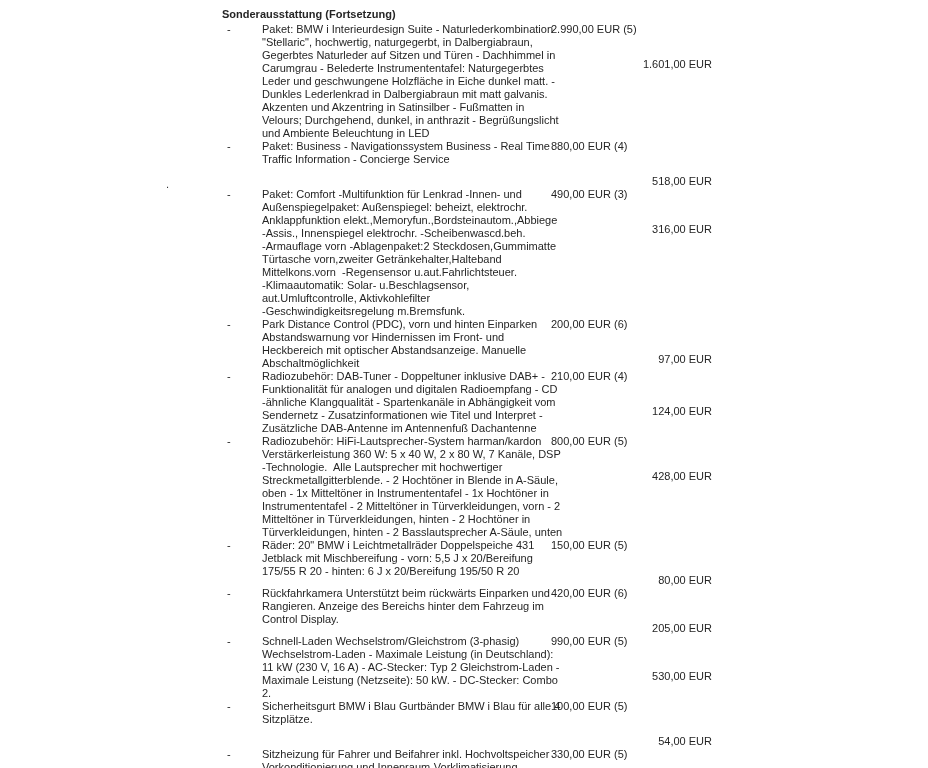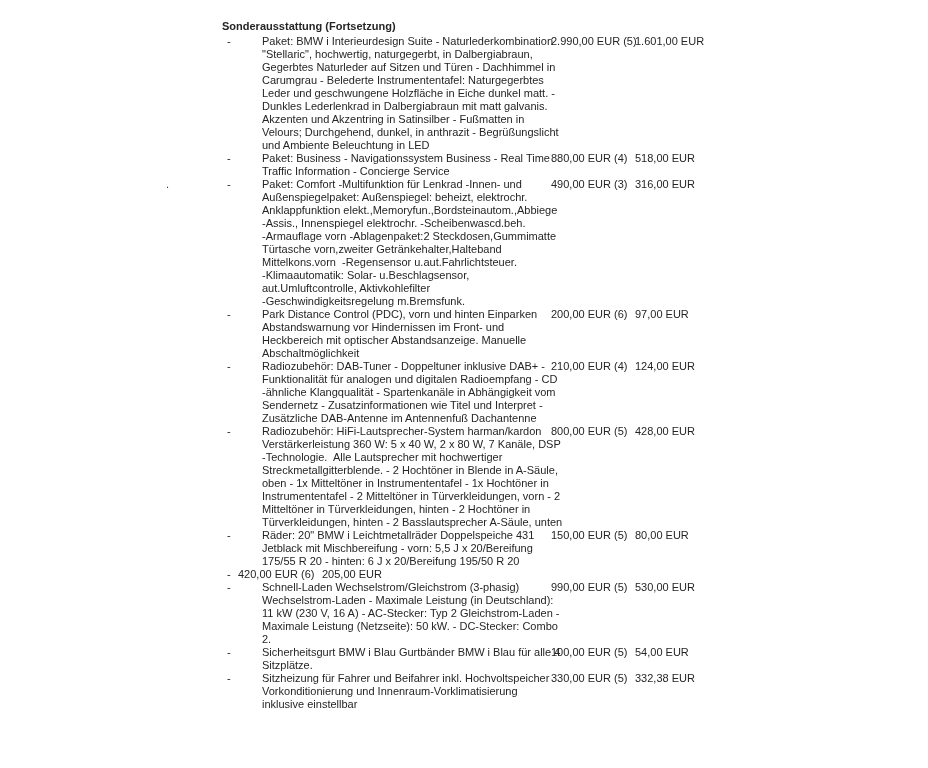--- a/index.html
+++ b/index.html
@@ -19,21 +19,21 @@
     position: absolute;
     left: 222px;
     top: 8px;
     width: 466px;
     font-size: 11px;
     line-height: 13px;
   }
   .title {
     font-weight: bold;
     white-space: pre;
-    margin: 12px 0 2px 0;
+    margin: 0 0 2px 0;
   }
   .row {
     display: flex;
     align-items: flex-start;
   }
   .dash {
     width: 16px;
     padding-left: 5px;
     box-sizing: border-box;
     flex: 0 0 auto;
@@ -46,22 +46,23 @@
   }
   .p1 {
     width: 84px;
     flex: 0 0 auto;
     text-align: left;
     white-space: nowrap;
   }
   .p2 {
     width: 77px;
     flex: 0 0 auto;
-    text-align: left;
+    text-align: right;
     white-space: nowrap;
+    margin-top: 35px;
   }
   .stray-dot {
     position: absolute;
     left: 166px;
     top: 181px;
     font-size: 11px;
     line-height: 6px;
     color: #333333;
   }
 </style>
@@ -151,20 +152,23 @@
     <span class="dash">-</span>
     <span class="desc">Räder: 20" BMW i Leichtmetallräder Doppelspeiche 431
 Jetblack mit Mischbereifung - vorn: 5,5 J x 20/Bereifung
 175/55 R 20 - hinten: 6 J x 20/Bereifung 195/50 R 20</span>
     <span class="p1">150,00 EUR (5)</span>
     <span class="p2">80,00 EUR</span>
   </div>
 
   <div class="row">
     <span class="dash">-</span>
+    <span class="desc">Rückfahrkamera Unterstützt beim rückwärts Einparken und
+Rangieren. Anzeige des Bereichs hinter dem Fahrzeug im
+Control Display.</span>
     <span class="p1">420,00 EUR (6)</span>
     <span class="p2">205,00 EUR</span>
   </div>
 
   <div class="row">
     <span class="dash">-</span>
     <span class="desc">Schnell-Laden Wechselstrom/Gleichstrom (3-phasig)
 Wechselstrom-Laden - Maximale Leistung (in Deutschland):
 11 kW (230 V, 16 A) - AC-Stecker: Typ 2 Gleichstrom-Laden -
 Maximale Leistung (Netzseite): 50 kW. - DC-Stecker: Combo

